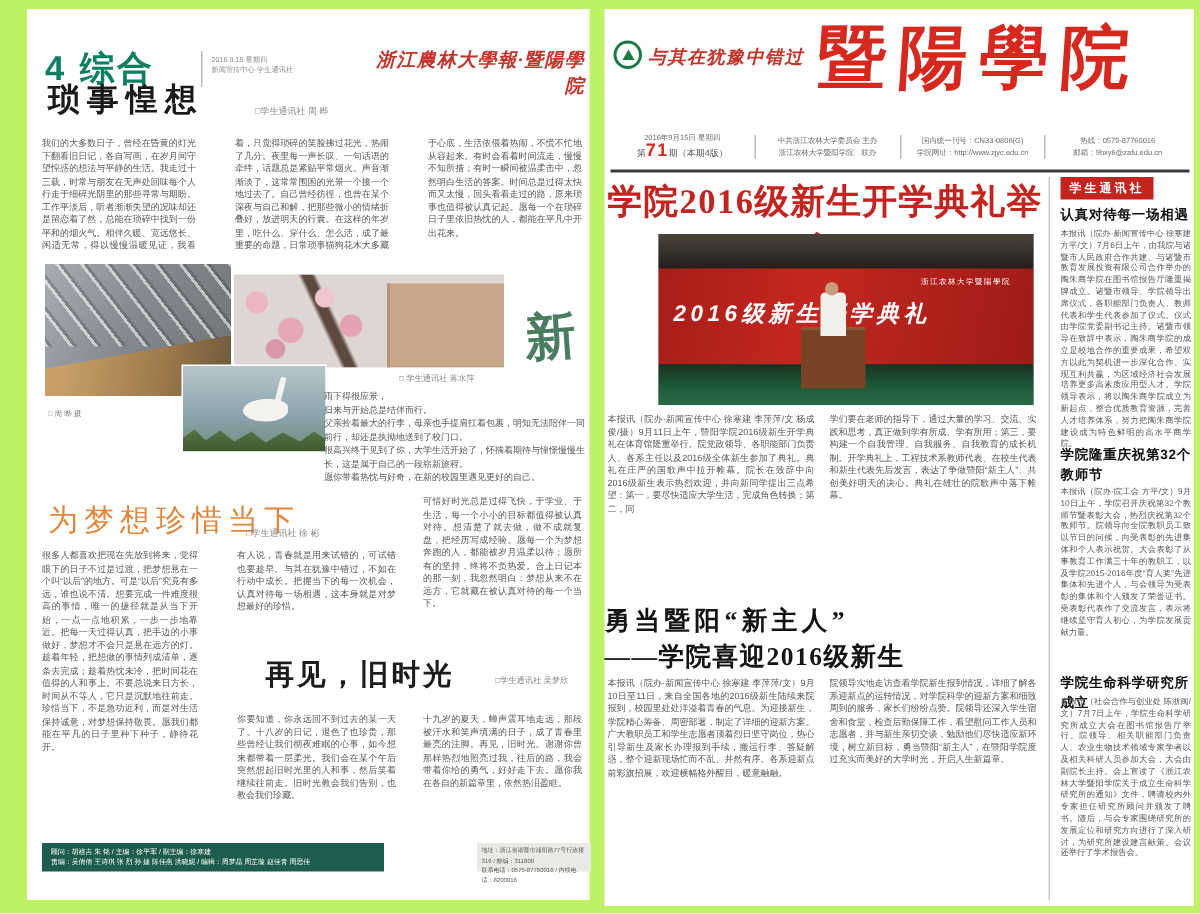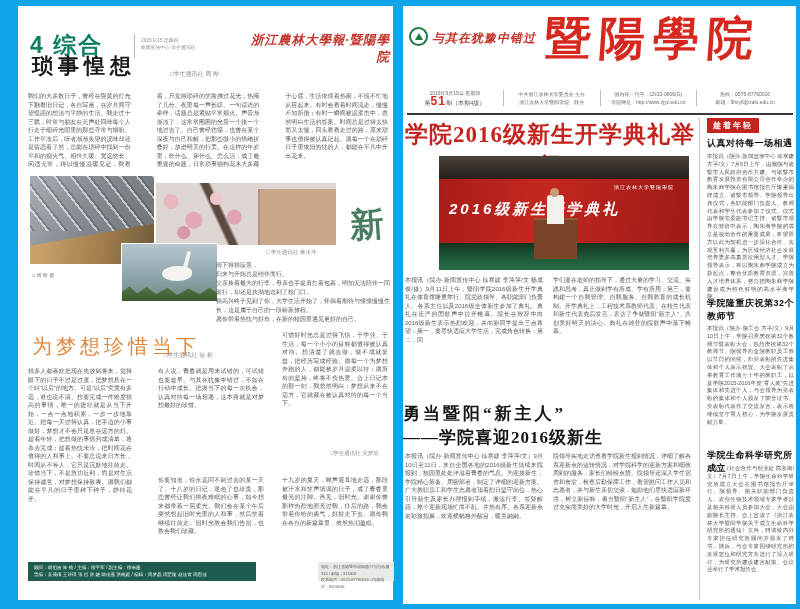--- a/index.html
+++ b/index.html
@@ -1,16 +1,16 @@
 <!DOCTYPE html>
 <html><head>
 <meta charset="utf-8">
 <style>
   html,body{margin:0;padding:0;background:#fff;}
-  .canvas{position:relative;width:800px;height:609px;background:#0ea5e9;overflow:hidden;
+  .canvas{position:relative;width:800px;height:609px;background:#bef264;overflow:hidden;
           font-family:"Liberation Sans",sans-serif;color:#333;}
   .page{position:absolute;background:#fff;}
   .abs{position:absolute;}
   .body-txt{font-size:6px;line-height:8.5px;text-align:justify;color:#565656;overflow:hidden;
             font-family:"Liberation Sans",sans-serif;}
   .tiny{font-size:5.5px;line-height:7.8px;}
   
   .page-left{left:18px;top:6px;width:375px;height:594px;}
   .lp-pagenum{left:12px;top:24px;font-size:23px;font-weight:bold;color:#0e7f63;
               font-family:"Liberation Sans",sans-serif;letter-spacing:2px;}
@@ -163,20 +163,21 @@
 父亲拎着最大的行李，母亲也手提肩扛着包裹，明知无法陪伴一同前行，却还是执拗地送到了校门口。
 很高兴终于见到了你，大学生活开始了，怀揣着期待与憧憬慢慢生长，这是属于自己的一段崭新旅程。
 愿你带着热忱与好奇，在新的校园里遇见更好的自己。</div>
 
     <div class="abs art2-title">为梦想珍惜当下</div>
     <div class="abs art2-byline">□学生通讯社 徐 彬</div>
     <div class="abs art2-col1 body-txt">很多人都喜欢把现在先放到将来，觉得眼下的日子不过是过渡，把梦想悬在一个叫“以后”的地方。可是“以后”究竟有多远，谁也说不清。想要完成一件难度很高的事情，唯一的捷径就是从当下开始，一点一点地积累，一步一步地靠近。把每一天过得认真，把手边的小事做好，梦想才不会只是悬在远方的灯。趁着年轻，把想做的事情列成清单，逐条去完成；趁着热忱未冷，把时间花在值得的人和事上。不要总说来日方长，时间从不等人，它只是沉默地往前走。珍惜当下，不是急功近利，而是对生活保持诚意，对梦想保持敬畏。愿我们都能在平凡的日子里种下种子，静待花开。</div>
     <div class="abs art2-col2 body-txt">有人说，青春就是用来试错的，可试错也要趁早。与其在犹豫中错过，不如在行动中成长。把握当下的每一次机会，认真对待每一场相遇，这本身就是对梦想最好的珍惜。</div>
     <div class="abs art2-col3 body-txt">可惜好时光总是过得飞快，于学业、于生活，每一个小小的目标都值得被认真对待。想清楚了就去做，做不成就复盘，把经历写成经验。愿每一个为梦想奔跑的人，都能被岁月温柔以待；愿所有的坚持，终将不负热爱。合上日记本的那一刻，我忽然明白：梦想从来不在远方，它就藏在被认真对待的每一个当下。</div>
 
+    <div class="abs art3-title">再见，旧时光</div>
     <div class="abs art3-byline">□学生通讯社 吴梦欣</div>
     <div class="abs art3-col1 body-txt">你要知道，你永远回不到过去的某一天了。十八岁的日记，退色了也珍贵，那些曾经让我们彻夜难眠的心事，如今想来都带着一层柔光。我们会在某个午后突然想起旧时光里的人和事，然后笑着继续往前走。旧时光教会我们告别，也教会我们珍藏。</div>
     <div class="abs art3-col2 body-txt">十九岁的夏天，蝉声震耳地走远，那段被汗水和笑声填满的日子，成了青春里最亮的注脚。再见，旧时光。谢谢你曾那样热烈地照亮过我，往后的路，我会带着你给的勇气，好好走下去。愿你我在各自的新篇章里，依然热泪盈眶。</div>
 
     <div class="abs footer-green">
       <div>顾问：胡祖吉 朱 铭 / 主编：徐平军 / 副主编：徐寒建</div>
       <div>责编：吴倩倩 王诗琪 张 烈 孙 婕 陈佳燕 洪晓妮 / 编辑：周梦晶 周芷璇 赵佳青 周思佳</div>
     </div>
     <div class="abs footer-gray">
       <div>地址：浙江省诸暨市浦阳路77号行政楼316 / 邮编：311800</div>
@@ -187,21 +188,21 @@
   <div class="page page-right">
     <div class="abs rp-logo">
       <div class="rp-logo-inner"></div>
     </div>
     <div class="abs rp-papersmall">与其在犹豫中错过</div>
     <div class="abs rp-bigtitle">暨陽學院</div>
 
     <div class="abs rp-infobar">
       <div class="rp-cell">
         <div>2016年9月15日 星期四</div>
-        <div class="issue-line"><span>第</span><span class="issue-no">51</span><span>期（本期4版）</span></div>
+        <div class="issue-line"><span>第</span><span class="issue-no">71</span><span>期（本期4版）</span></div>
       </div>
       <div class="rp-cell">
         <div>中共浙江农林大学委员会 主办</div>
         <div>浙江农林大学暨阳学院　联办</div>
       </div>
       <div class="rp-cell">
         <div>国内统一刊号：CN33-0806(G)</div>
         <div>学院网址：http://www.zjyc.edu.cn</div>
       </div>
       <div class="rp-cell">
@@ -230,21 +231,21 @@
 
     <div class="abs rp-headline2">
       <div class="h2l1">勇当暨阳“新主人”</div>
       <div class="h2l2">——学院喜迎2016级新生</div>
     </div>
     <div class="abs rp-art2-col1 body-txt">本报讯（院办·新闻宣传中心 徐寒建 李萍萍/文）9月10日至11日，来自全国各地的2016级新生陆续来院报到，校园里处处洋溢着青春的气息。为迎接新生，学院精心筹备、周密部署，制定了详细的迎新方案。广大教职员工和学生志愿者顶着烈日坚守岗位，热心引导新生及家长办理报到手续，搬运行李、答疑解惑，整个迎新现场忙而不乱、井然有序。各系迎新点前彩旗招展，欢迎横幅格外醒目，暖意融融。</div>
     <div class="abs rp-art2-col2 body-txt">院领导实地走访查看学院新生报到情况，详细了解各系迎新点的运转情况，对学院科学的迎新方案和细致周到的服务，家长们纷纷点赞。院领导还深入学生宿舍和食堂，检查后勤保障工作，看望慰问工作人员和志愿者，并与新生亲切交谈，勉励他们尽快适应新环境，树立新目标，勇当暨阳“新主人”，在暨阳学院度过充实而美好的大学时光，开启人生新篇章。</div>
 
     <div class="abs rp-vsep"></div>
 
-    <div class="abs sb-badge">趁着年轻</div>
+    <div class="abs sb-badge">学生通讯社</div>
     <div class="abs sb-title sb-t1">认真对待每一场相遇</div>
     <div class="abs sb-body sb-b1 body-txt tiny">本报讯（院办·新闻宣传中心 徐寒建 方平/文）7月6日上午，由我院与诸暨市人民政府合作共建、与诸暨市教育发展投资有限公司合作举办的陶朱商学院在图书馆报告厅隆重揭牌成立。诸暨市领导、学院领导出席仪式，各职能部门负责人、教师代表和学生代表参加了仪式。仪式由学院党委副书记主持。诸暨市领导在致辞中表示，陶朱商学院的成立是校地合作的重要成果，希望双方以此为契机进一步深化合作、实现互利共赢，为区域经济社会发展培养更多高素质应用型人才。学院领导表示，将以陶朱商学院成立为新起点，整合优质教育资源，完善人才培养体系，努力把陶朱商学院建设成为特色鲜明的高水平商学院。</div>
     <div class="abs sb-title sb-t2">学院隆重庆祝第32个教师节</div>
     <div class="abs sb-body sb-b2 body-txt tiny">本报讯（院办·院工会 方平/文）9月10日上午，学院召开庆祝第32个教师节暨表彰大会，热烈庆祝第32个教师节。院领导向全院教职员工致以节日的问候，向受表彰的先进集体和个人表示祝贺。大会表彰了从事教育工作满三十年的教职工，以及学院2015-2016年度“育人奖”先进集体和先进个人，与会领导为受表彰的集体和个人颁发了荣誉证书。受表彰代表作了交流发言，表示将继续坚守育人初心，为学院发展贡献力量。</div>
     <div class="abs sb-title sb-t3">学院生命科学研究所成立</div>
     <div class="abs sb-body sb-b3 body-txt tiny">本报讯（社会合作与创业处 陈浙闽/文）7月7日上午，学院生命科学研究所成立大会在图书馆报告厅举行。院领导、相关职能部门负责人、农业生物技术领域专家学者以及相关科研人员参加大会，大会由副院长主持。会上宣读了《浙江农林大学暨阳学院关于成立生命科学研究所的通知》文件，聘请校内外专家担任研究所顾问并颁发了聘书。随后，与会专家围绕研究所的发展定位和研究方向进行了深入研讨，为研究所建设建言献策。会议还举行了学术报告会。</div>
   </div>
 </div>
 
 </body></html>

